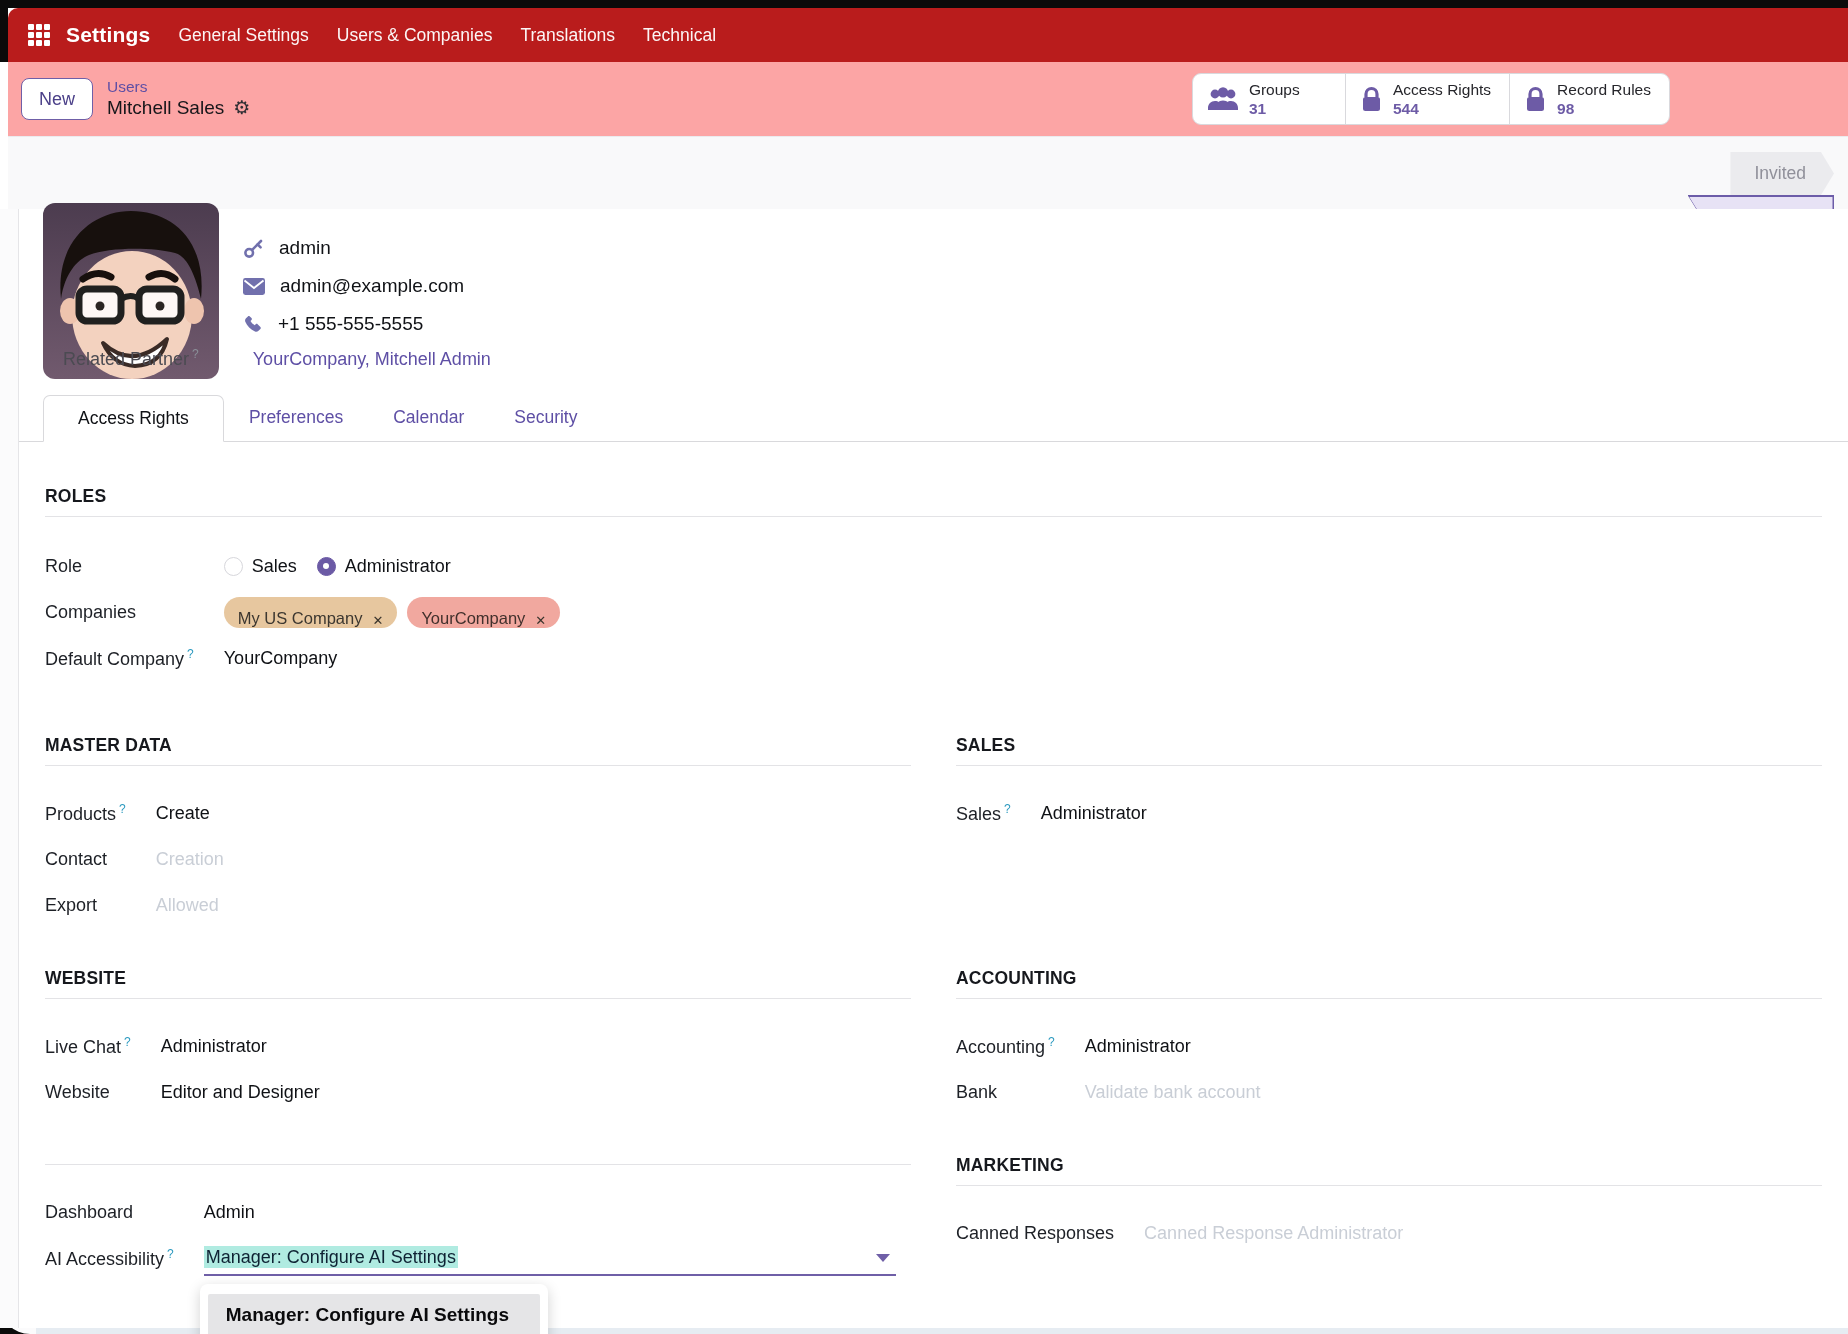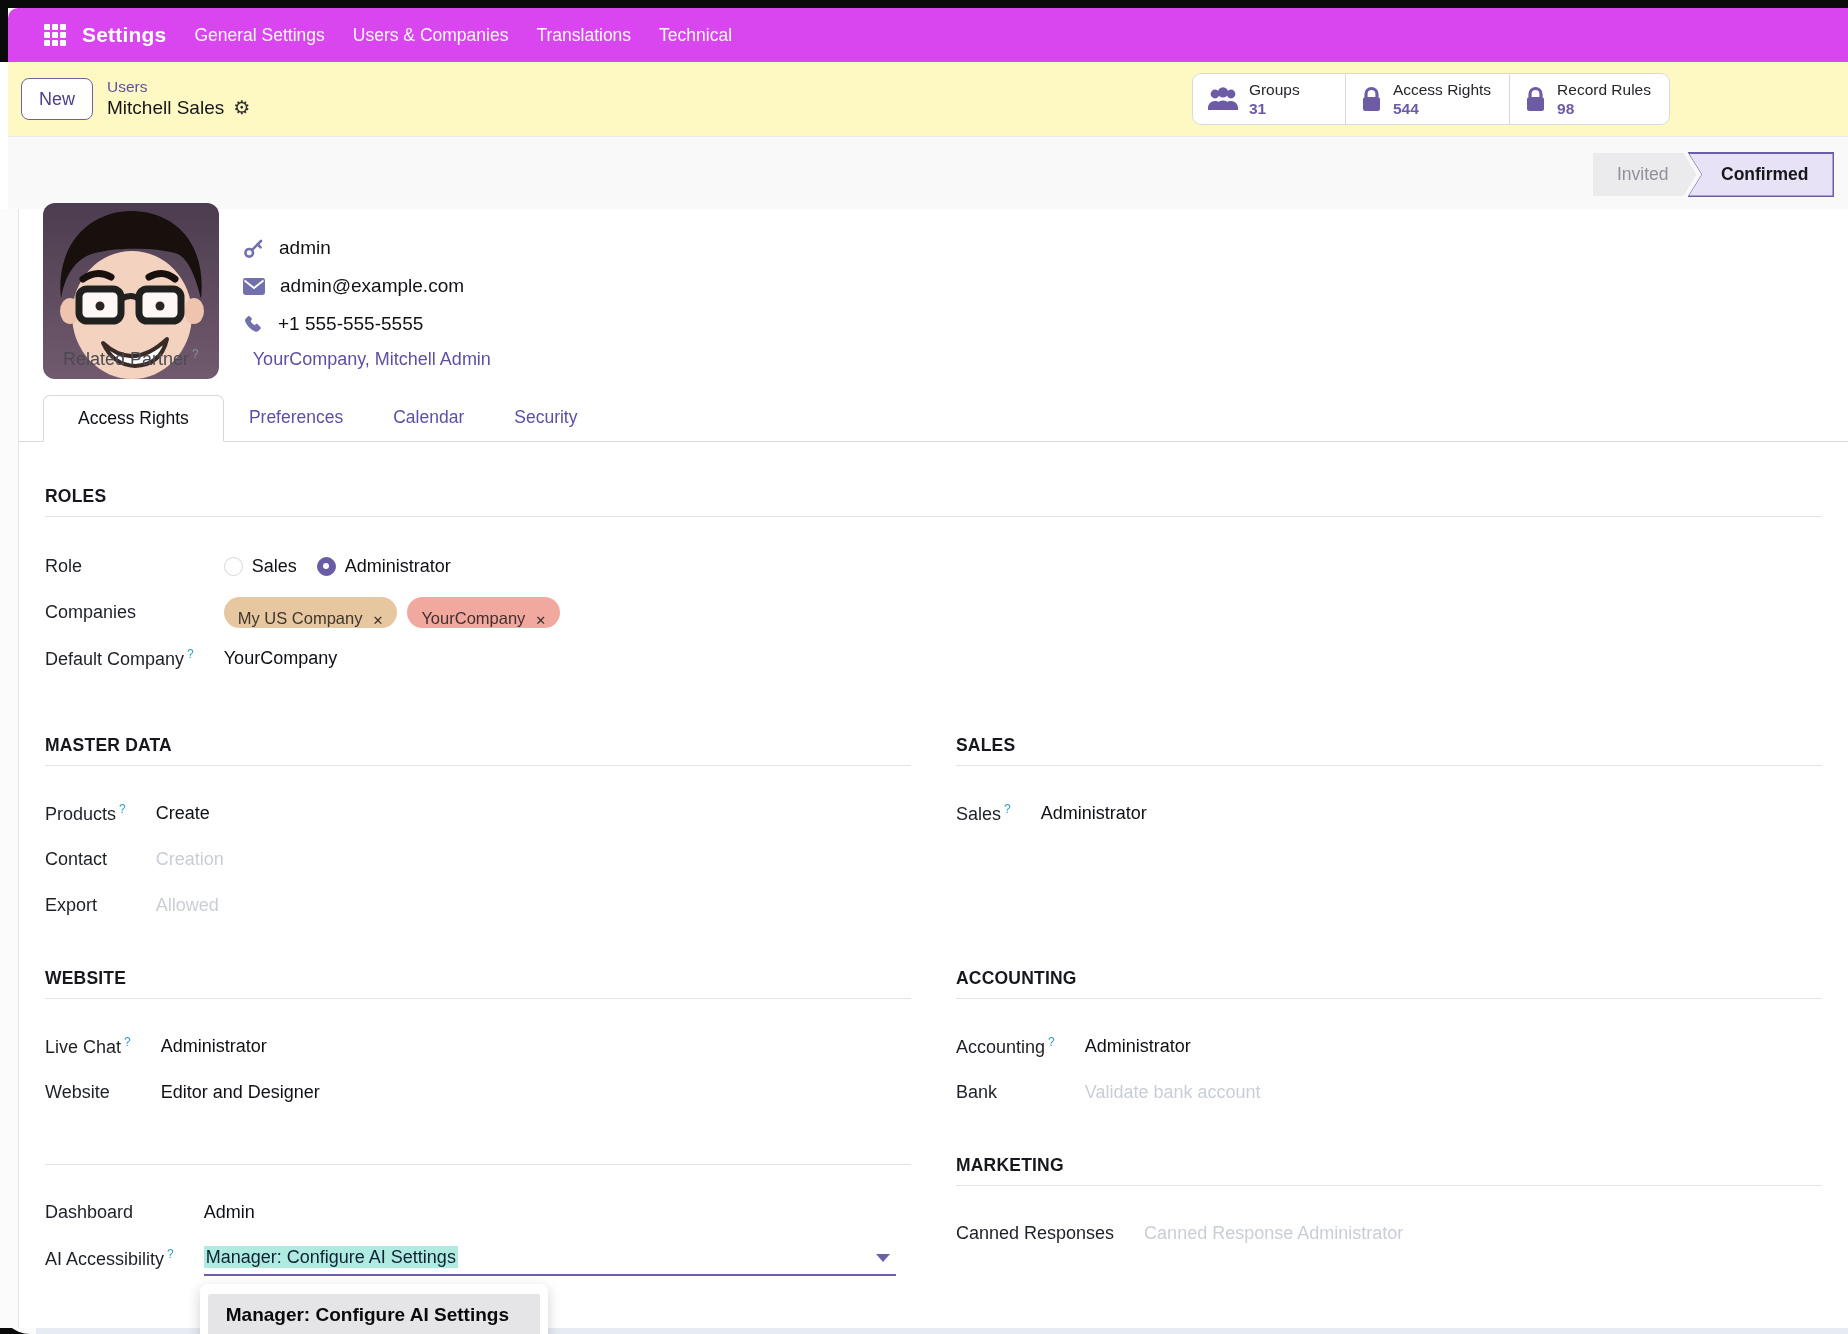--- a/index.html
+++ b/index.html
@@ -8,51 +8,51 @@
   #app { position:relative; width:1848px; height:1334px; background:#fff; overflow:hidden; }
 
   
   .chrome-top  { position:absolute; left:0; top:0; width:1848px; height:8px; background:#0a0a0a; }
   .chrome-left { position:absolute; left:0; top:0; width:8px; height:62px; background:#0a0a0a; }
   .chrome-bottom { position:absolute; left:0; top:1328px; width:1848px; height:6px; background:#e6ecf2; }
   .chrome-corner { position:absolute; left:0; top:1292px; width:36px; height:42px; background:#0a0a0a; }
   .chrome-corner::after { content:''; position:absolute; inset:0; background:#fbfbfc; border-bottom-left-radius:30px; }
 
   
-  .navbar { position:absolute; left:8px; top:8px; right:0; height:54px; background:#d946ef;
-            display:flex; align-items:center; padding:0 0 0 36px; border-top-left-radius:10px; }
+  .navbar { position:absolute; left:8px; top:8px; right:0; height:54px; background:#b91c1c;
+            display:flex; align-items:center; padding:0 0 0 20px; border-top-left-radius:10px; }
   .apps-grid { display:grid; grid-template-columns:repeat(3,6px); grid-template-rows:repeat(3,6px);
                gap:2px; margin-right:16px; cursor:pointer; }
   .apps-grid span { background:#fff; border-radius:1px; }
   .nav-app { color:#fff; font-size:21px; font-weight:700; margin-right:28px; letter-spacing:.2px; }
   .nav-item { color:rgba(255,255,255,.96); font-size:17.5px; margin-right:28px; cursor:pointer;text-align:center; }
 
   
-  .crumbbar { position:absolute; left:8px; top:62px; right:0; height:74px; background:#fef9c3;
+  .crumbbar { position:absolute; left:8px; top:62px; right:0; height:74px; background:#fca5a5;
               display:flex; align-items:center; padding-left:13px; }
   .btn-new { height:42px; padding:0 17px; border:1px solid #6f5fa7; border-radius:8px; background:#fff;
              color:#4a3f88; font-size:18px; cursor:pointer; font-family:inherit; }
   .crumbs { margin-left:14px; display:flex; flex-direction:column; justify-content:center; gap:1px; }
   .crumb-parent { font-size:15.5px; color:#5e4fa5; cursor:pointer; line-height:1.15; }
   .crumb-current { font-size:19px; color:#16161a; display:flex; align-items:center; gap:9px; line-height:1.2; }
   .gear { font-size:19px; color:#2e2e33; cursor:pointer; }
 
   .stats { margin-left:auto; margin-right:178px; display:flex; border:1px solid #d9d9dd; border-radius:9px;
            background:#fff; overflow:hidden; }
   .stat { display:flex; align-items:center; gap:10px; padding:6px 18px 6px 14px; cursor:pointer; min-width:152px; }
   .stat + .stat { border-left:1px solid #d9d9dd; }
   .stat-txt { display:flex; flex-direction:column; line-height:1.25; }
   .stat-label { font-size:15.5px; color:#26262b; }
   .stat-value { font-size:15.5px; color:#6d5ba6; font-weight:600; }
   .stat-icon svg { display:block; }
 
   
   .statusstrip { position:absolute; left:8px; top:136px; right:0; height:73px; background:#f9f9fa;
                  border-top:1px solid #ebebee; }
-  .statusbar { position:absolute; right:14px; top:15px; display:flex; align-items:center; }
+  .statusbar { position:absolute; right:14px; top:15px; display:flex; align-items:flex-end;flex-direction:column; }
   .step-invited { height:43px; display:flex; align-items:center; padding:0 28px 0 24px; background:#ebebee;
                   color:#90909a; font-size:17.5px; cursor:pointer;
                   clip-path:polygon(0 0, calc(100% - 13px) 0, 100% 50%, calc(100% - 13px) 100%, 0 100%); }
   .step-confirmed { margin-left:-9px; position:relative; cursor:pointer; }
   .step-confirmed .outer { height:45px; background:#6c5ca8; display:flex;
                   clip-path:polygon(0 0,100% 0,100% 100%,0 100%,14px 50%); padding:1.5px; }
   .step-confirmed .inner { display:flex; align-items:center; padding:0 24px 0 32px; background:#e7e2f5;
                   color:#17171c; font-size:17.5px; font-weight:700; width:100%;
                   clip-path:polygon(0 0,100% 0,100% 100%,0 100%,13px 50%); }
 

